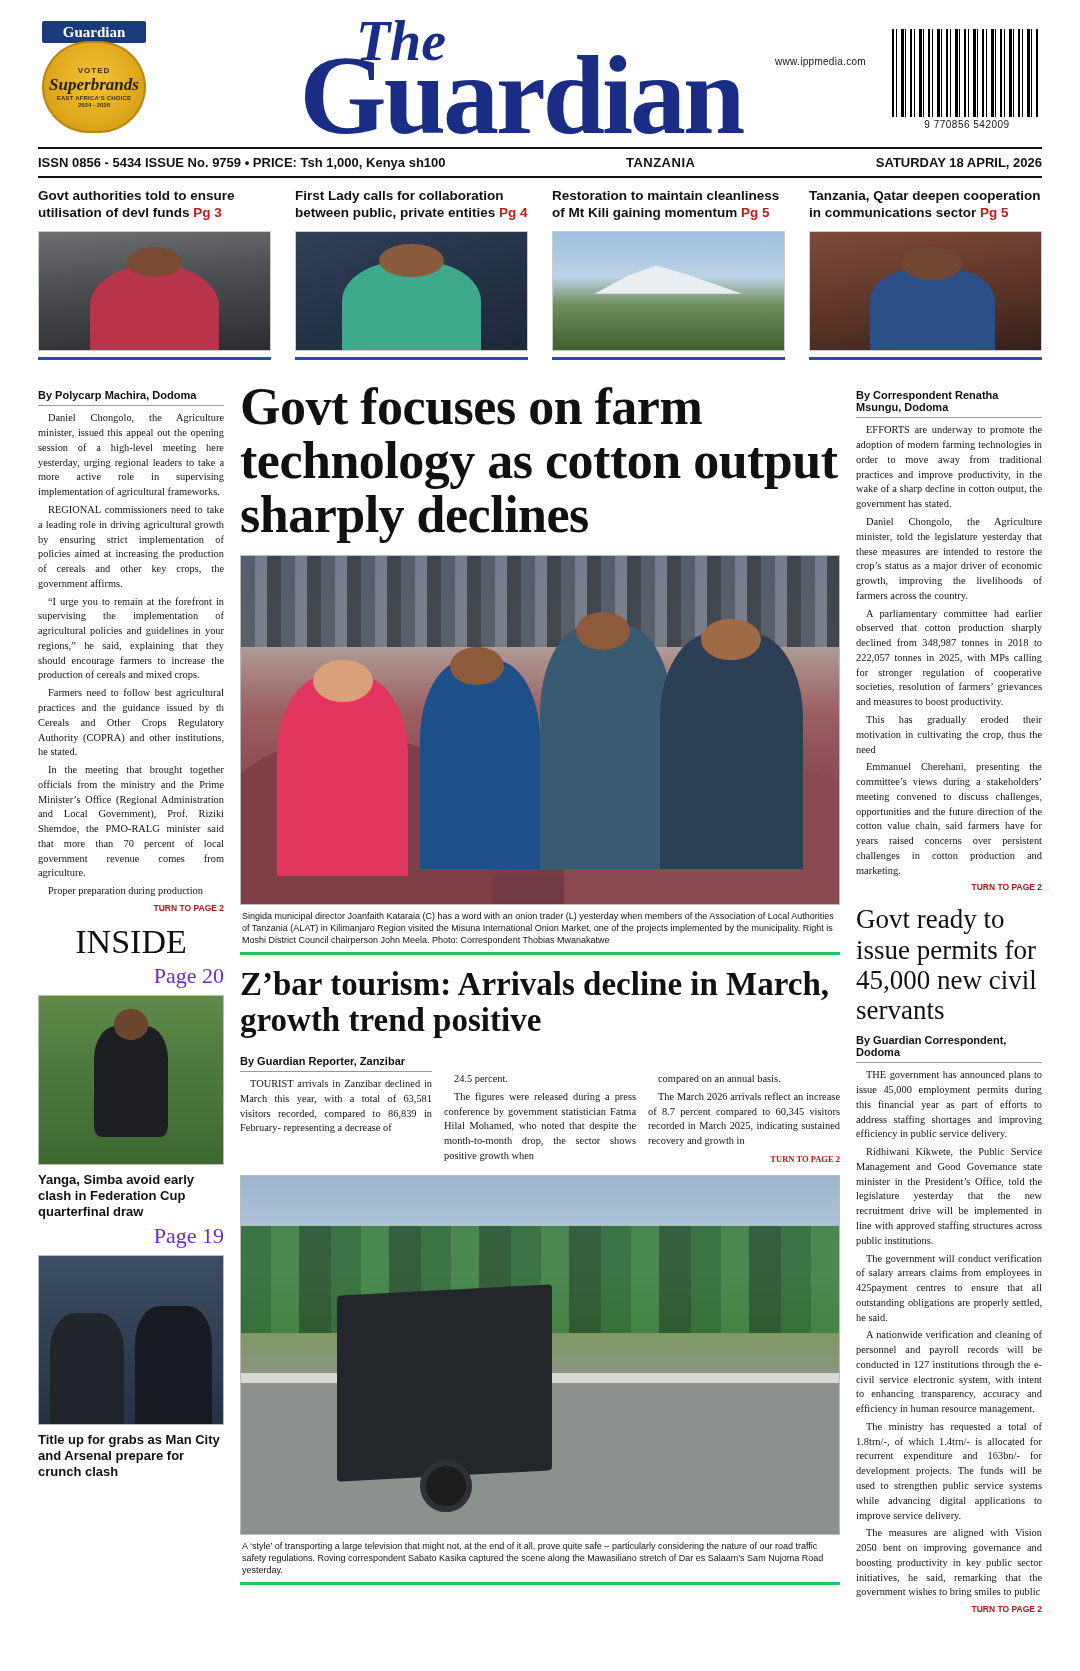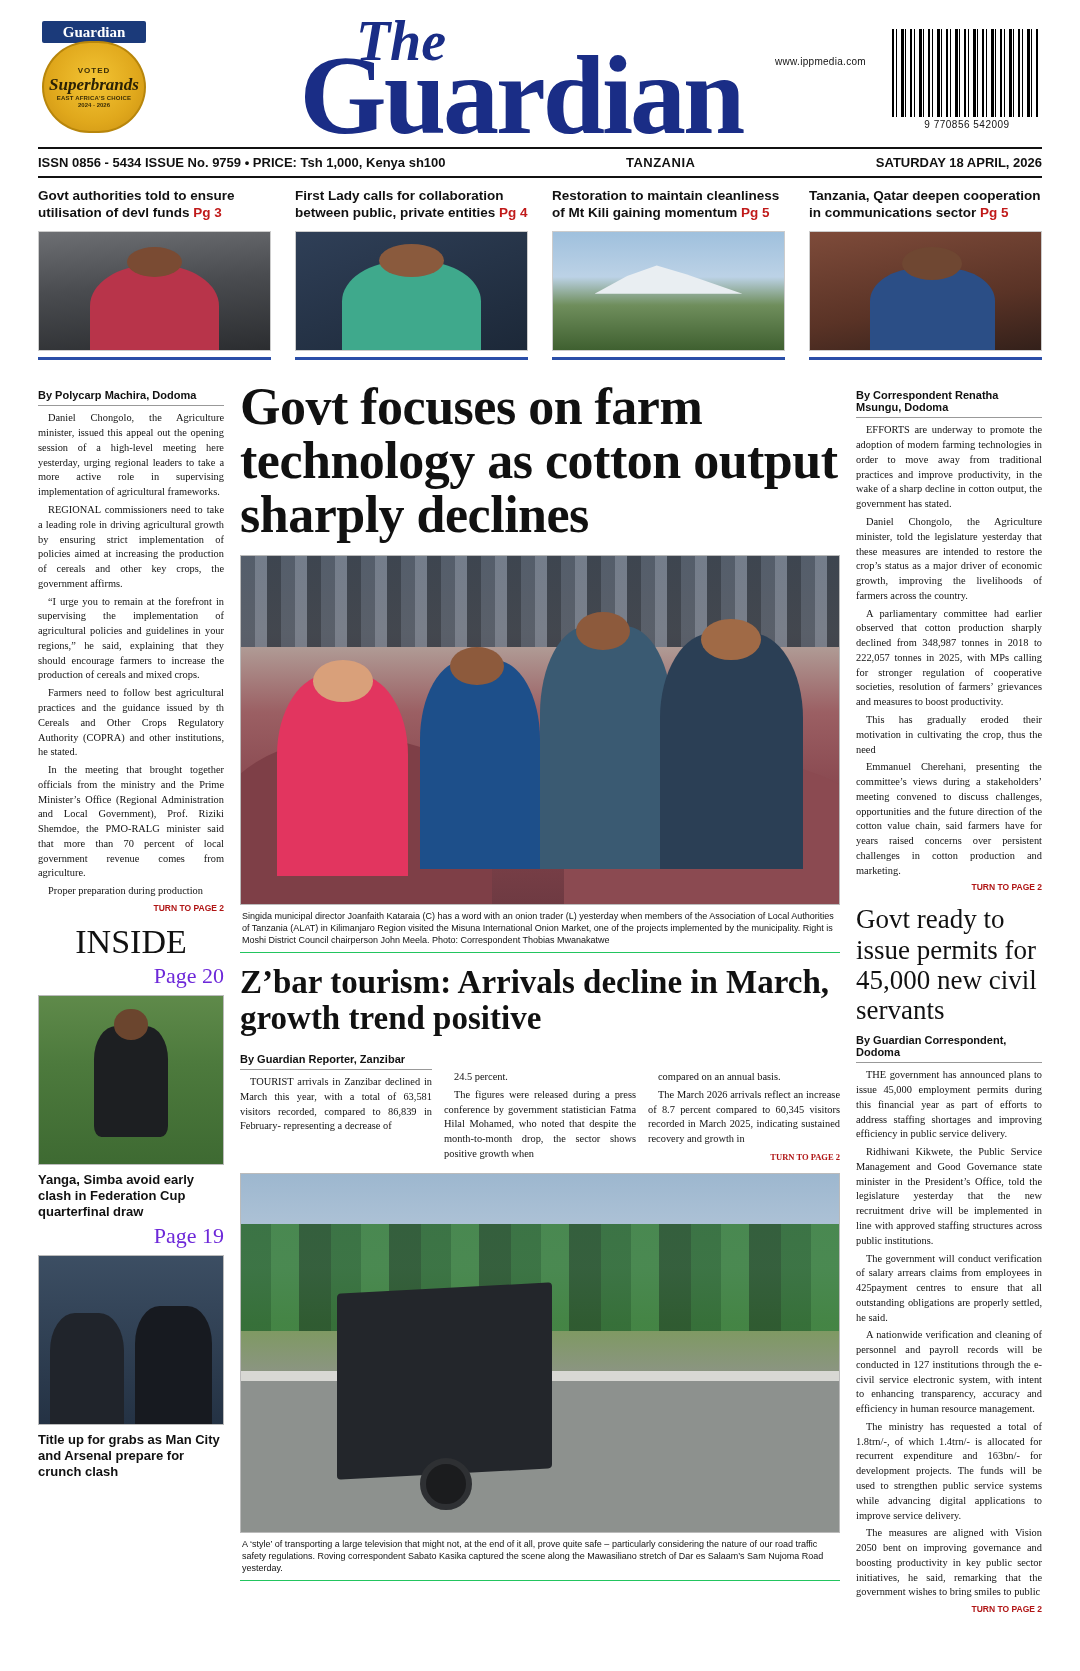--- a/index.html
+++ b/index.html
@@ -109,21 +109,21 @@
   .onion-ph .pileR { position:absolute; right:-6%; bottom:0; width:52%; height:42%; background:#8b4a51; border-radius:50% 50% 0 0;}
   .onion-ph .p1 { position:absolute; left:6%; top:34%; width:22%; height:58%; background:#e2355f; border-radius:40% 40% 0 0;}
   .onion-ph .p2 { position:absolute; left:30%; top:30%; width:20%; height:60%; background:#1d4f8a; border-radius:38% 38% 0 0;}
   .onion-ph .p3 { position:absolute; left:50%; top:20%; width:22%; height:70%; background:#3a5a72; border-radius:36% 36% 0 0;}
   .onion-ph .p4 { position:absolute; left:70%; top:22%; width:24%; height:68%; background:#2b3f55; border-radius:36% 36% 0 0;}
   .onion-ph .h1 { position:absolute; left:12%; top:30%; width:10%; height:12%; border-radius:50%; background:#d9a07a;}
   .onion-ph .h2 { position:absolute; left:35%; top:26%; width:9%; height:11%; border-radius:50%; background:#8d5a3c;}
   .onion-ph .h3 { position:absolute; left:56%; top:16%; width:9%; height:11%; border-radius:50%; background:#8d5a3c;}
   .onion-ph .h4 { position:absolute; left:77%; top:18%; width:10%; height:12%; border-radius:50%; background:#a06a46;}
 
-  .caption { font-size: 9px; line-height: 1.35; padding: 5px 2px 6px; border-bottom: 1px solid #22c55e; }
+  .caption { font-size: 9px; line-height: 1.35; padding: 5px 2px 6px; border-bottom: 3px solid #22c55e; }
 
   .mid-head {
     font-family: "Liberation Serif", serif; font-weight: bold; font-size: 33px;
     line-height: 1.07; margin: 12px 0 8px;
   }
   .mid-cols { display: grid; grid-template-columns: 1fr 1fr 1fr; gap: 12px; }
   .moto-photo { height: 360px; border:1px solid #bbb; margin-top: 8px; overflow: hidden; position: relative;}
   .moto-ph { width:100%; height:100%; background: linear-gradient(180deg,#9db7cf 0%,#b9cadb 26%,#7d9a5e 42%,#8e9489 58%,#6e7370 100%); position:relative;}
   .moto-ph .trees { position:absolute; top:14%; left:0; right:0; height:30%;
     background: repeating-linear-gradient(90deg,#2f6b35 0 30px,#3e8242 30px 58px,#27542c 58px 90px); opacity:.9;}

